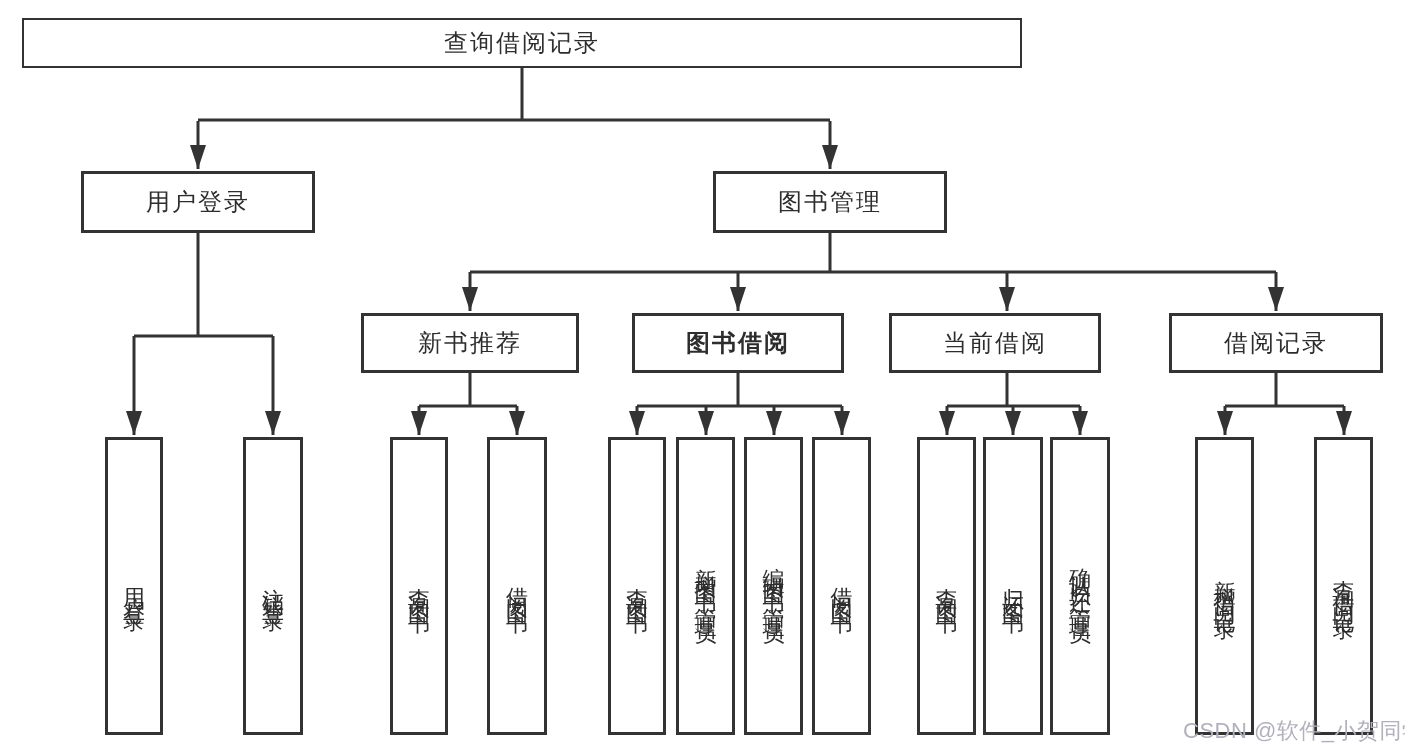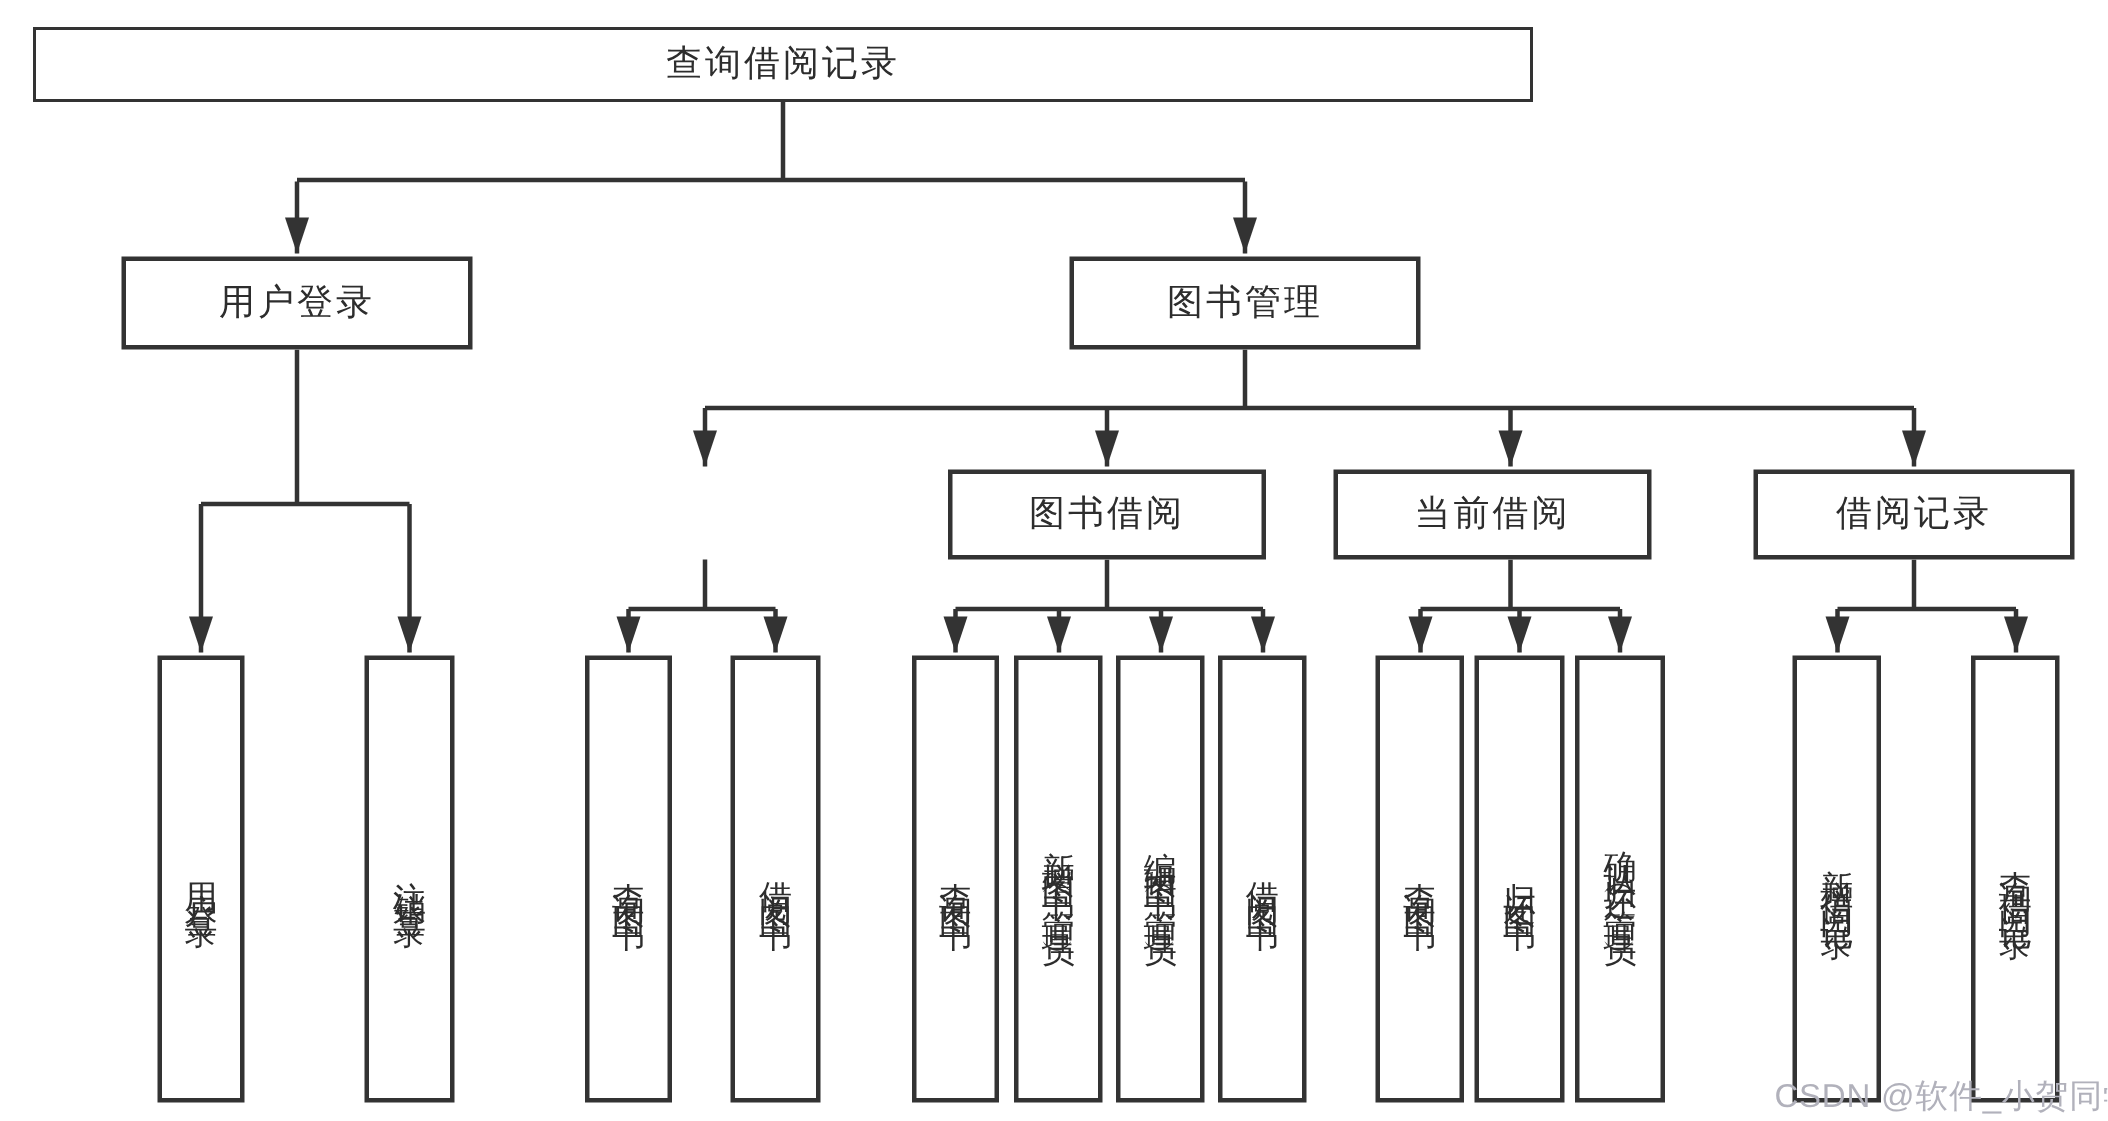--- a/index.html
+++ b/index.html
@@ -70,21 +70,24 @@
     <span class="lbl">查询借阅记录</span>
   </div>
 
   <div class="node" style="left:81px;top:171px;width:234px;height:62px;">
     <span class="lbl">用户登录</span>
   </div>
   <div class="node" style="left:713px;top:171px;width:234px;height:62px;">
     <span class="lbl">图书管理</span>
   </div>
 
-  <div class="node" style="left:632px;top:313px;width:212px;height:60px;">
+  <div class="node" style="left:361px;top:313px;width:218px;height:60px;">
+    <span class="lbl">新书推荐</span>
+  </div>
+  <div class="node" style="left:632px;top:313px;width:212px;height:60px;font-weight:bold;">
     <span class="lbl">图书借阅</span>
   </div>
   <div class="node" style="left:889px;top:313px;width:212px;height:60px;">
     <span class="lbl">当前借阅</span>
   </div>
   <div class="node" style="left:1169px;top:313px;width:214px;height:60px;">
     <span class="lbl">借阅记录</span>
   </div>
 
   <div class="node leaf" style="left:105px;top:437px;width:58px;height:298px;">

